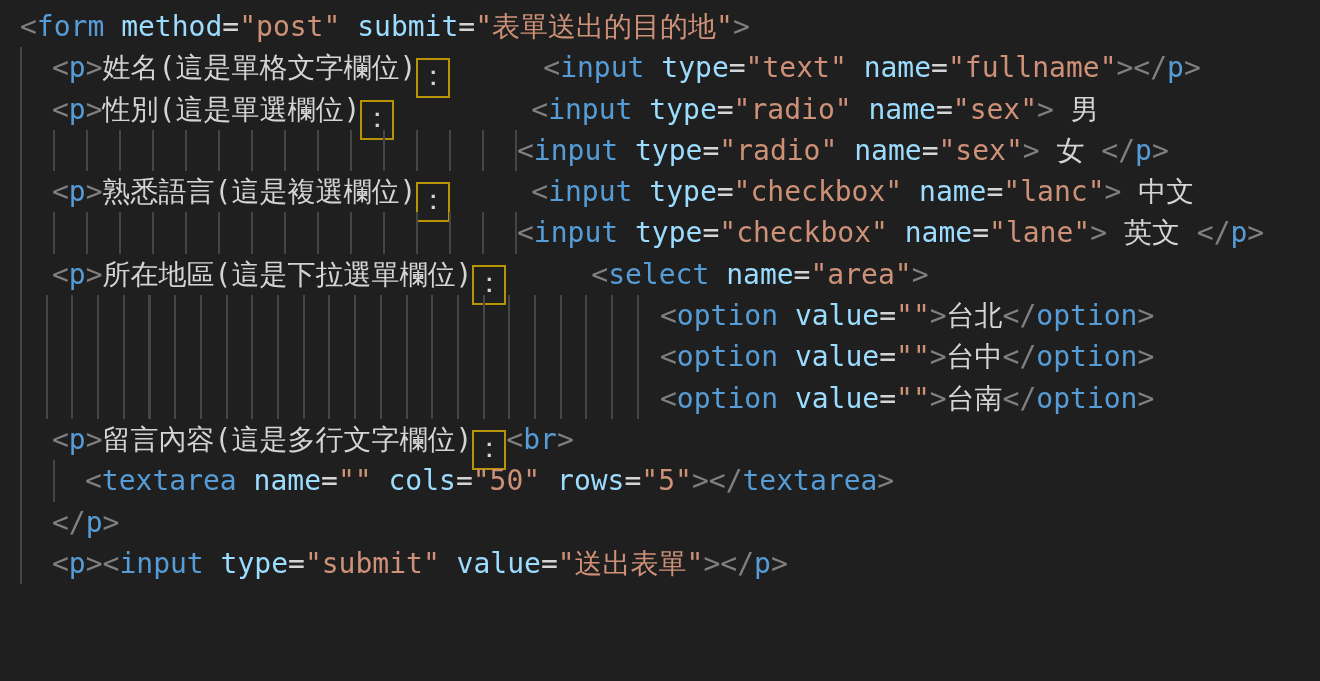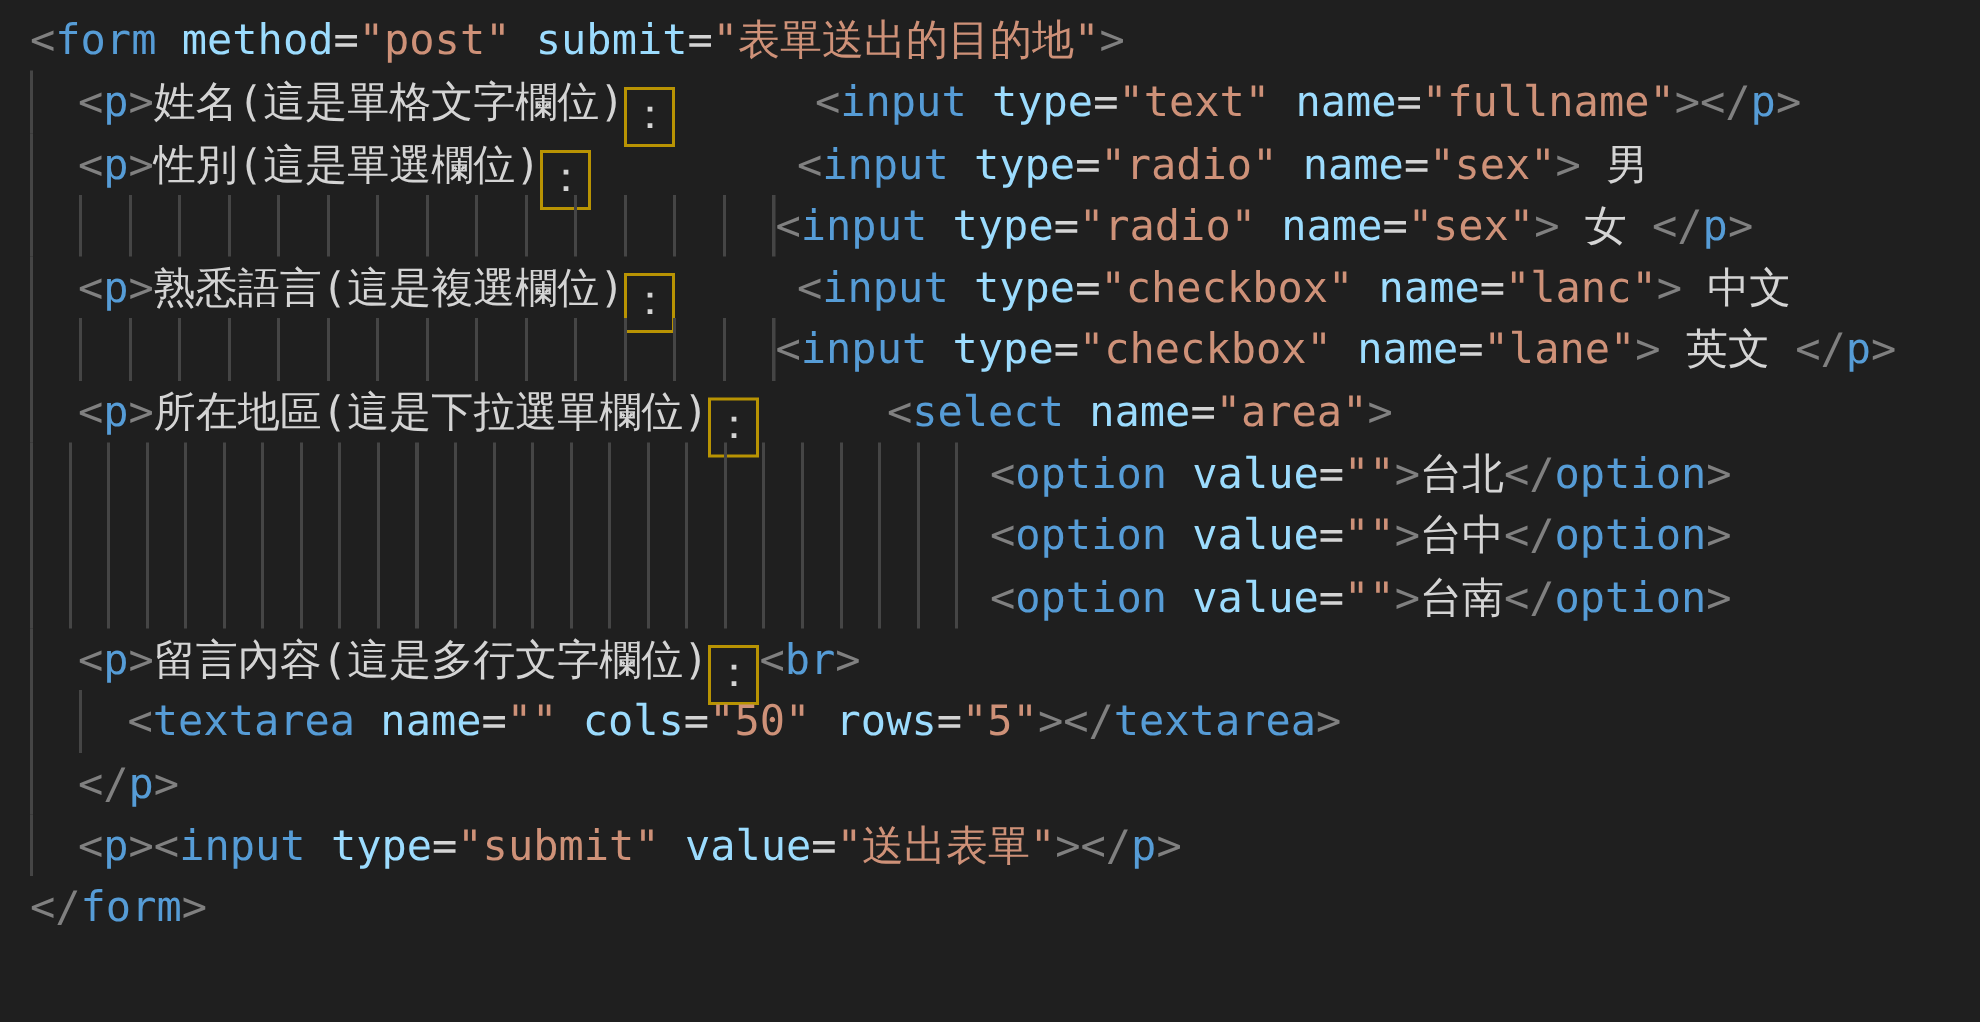--- a/index.html
+++ b/index.html
@@ -51,14 +51,13 @@
     <div class="code-line"><span class="ind" style="width: 32px; background-image: repeating-linear-gradient(to right, var(--guide) 0 2px, transparent 2px 32px);"></span><span class="tk-punct">&lt;</span><span class="tk-tag">p</span><span class="tk-punct">&gt;</span><span class="tk-text">熟悉語言(這是複選欄位)</span><span class="ubox">：</span><span class="gapsp" style="width: 81px;"></span><span class="tk-punct">&lt;</span><span class="tk-tag">input</span><span class="tk-text"> </span><span class="tk-attr">type</span><span class="tk-eq">=</span><span class="tk-str">"checkbox"</span><span class="tk-text"> </span><span class="tk-attr">name</span><span class="tk-eq">=</span><span class="tk-str">"lanc"</span><span class="tk-punct">&gt;</span><span class="tk-text"> 中文</span></div>
     <div class="code-line"><span class="ind" style="width: 497px; background-image: repeating-linear-gradient(to right, var(--guide) 0 2px, transparent 2px 33px);"></span><span class="tk-punct">&lt;</span><span class="tk-tag">input</span><span class="tk-text"> </span><span class="tk-attr">type</span><span class="tk-eq">=</span><span class="tk-str">"checkbox"</span><span class="tk-text"> </span><span class="tk-attr">name</span><span class="tk-eq">=</span><span class="tk-str">"lane"</span><span class="tk-punct">&gt;</span><span class="tk-text"> 英文 </span><span class="tk-punct">&lt;/</span><span class="tk-tag">p</span><span class="tk-punct">&gt;</span></div>
     <div class="code-line"><span class="ind" style="width: 32px; background-image: repeating-linear-gradient(to right, var(--guide) 0 2px, transparent 2px 32px);"></span><span class="tk-punct">&lt;</span><span class="tk-tag">p</span><span class="tk-punct">&gt;</span><span class="tk-text">所在地區(這是下拉選單欄位)</span><span class="ubox">：</span><span class="gapsp" style="width: 85px;"></span><span class="tk-punct">&lt;</span><span class="tk-tag">select</span><span class="tk-text"> </span><span class="tk-attr">name</span><span class="tk-eq">=</span><span class="tk-str">"area"</span><span class="tk-punct">&gt;</span></div>
     <div class="code-line"><span class="ind" style="width: 640px; background-image: repeating-linear-gradient(to right, var(--guide) 0 2px, transparent 2px 25.7px);"></span><span class="tk-punct">&lt;</span><span class="tk-tag">option</span><span class="tk-text"> </span><span class="tk-attr">value</span><span class="tk-eq">=</span><span class="tk-str">""</span><span class="tk-punct">&gt;</span><span class="tk-text">台北</span><span class="tk-punct">&lt;/</span><span class="tk-tag">option</span><span class="tk-punct">&gt;</span></div>
     <div class="code-line"><span class="ind" style="width: 640px; background-image: repeating-linear-gradient(to right, var(--guide) 0 2px, transparent 2px 25.7px);"></span><span class="tk-punct">&lt;</span><span class="tk-tag">option</span><span class="tk-text"> </span><span class="tk-attr">value</span><span class="tk-eq">=</span><span class="tk-str">""</span><span class="tk-punct">&gt;</span><span class="tk-text">台中</span><span class="tk-punct">&lt;/</span><span class="tk-tag">option</span><span class="tk-punct">&gt;</span></div>
     <div class="code-line"><span class="ind" style="width: 640px; background-image: repeating-linear-gradient(to right, var(--guide) 0 2px, transparent 2px 25.7px);"></span><span class="tk-punct">&lt;</span><span class="tk-tag">option</span><span class="tk-text"> </span><span class="tk-attr">value</span><span class="tk-eq">=</span><span class="tk-str">""</span><span class="tk-punct">&gt;</span><span class="tk-text">台南</span><span class="tk-punct">&lt;/</span><span class="tk-tag">option</span><span class="tk-punct">&gt;</span></div>
     <div class="code-line"><span class="ind" style="width: 32px; background-image: repeating-linear-gradient(to right, var(--guide) 0 2px, transparent 2px 32px);"></span><span class="tk-punct">&lt;</span><span class="tk-tag">p</span><span class="tk-punct">&gt;</span><span class="tk-text">留言內容(這是多行文字欄位)</span><span class="ubox">：</span><span class="tk-punct">&lt;</span><span class="tk-tag">br</span><span class="tk-punct">&gt;</span></div>
     <div class="code-line"><span class="ind" style="width: 65px; background-image: repeating-linear-gradient(to right, var(--guide) 0 2px, transparent 2px 33px);"></span><span class="tk-punct">&lt;</span><span class="tk-tag">textarea</span><span class="tk-text"> </span><span class="tk-attr">name</span><span class="tk-eq">=</span><span class="tk-str">""</span><span class="tk-text"> </span><span class="tk-attr">cols</span><span class="tk-eq">=</span><span class="tk-str">"50"</span><span class="tk-text"> </span><span class="tk-attr">rows</span><span class="tk-eq">=</span><span class="tk-str">"5"</span><span class="tk-punct">&gt;</span><span class="tk-punct">&lt;/</span><span class="tk-tag">textarea</span><span class="tk-punct">&gt;</span></div>
     <div class="code-line"><span class="ind" style="width: 32px; background-image: repeating-linear-gradient(to right, var(--guide) 0 2px, transparent 2px 32px);"></span><span class="tk-punct">&lt;/</span><span class="tk-tag">p</span><span class="tk-punct">&gt;</span></div>
     <div class="code-line"><span class="ind" style="width: 32px; background-image: repeating-linear-gradient(to right, var(--guide) 0 2px, transparent 2px 32px);"></span><span class="tk-punct">&lt;</span><span class="tk-tag">p</span><span class="tk-punct">&gt;</span><span class="tk-punct">&lt;</span><span class="tk-tag">input</span><span class="tk-text"> </span><span class="tk-attr">type</span><span class="tk-eq">=</span><span class="tk-str">"submit"</span><span class="tk-text"> </span><span class="tk-attr">value</span><span class="tk-eq">=</span><span class="tk-str">"送出表單"</span><span class="tk-punct">&gt;</span><span class="tk-punct">&lt;/</span><span class="tk-tag">p</span><span class="tk-punct">&gt;</span></div>
-    <div class="code-line"><span class="tk-punct">&lt;/</span><span class="tk-tag">form</span><span class="tk-punct">&gt;</span></div>
   </div>
 
 </body></html>

